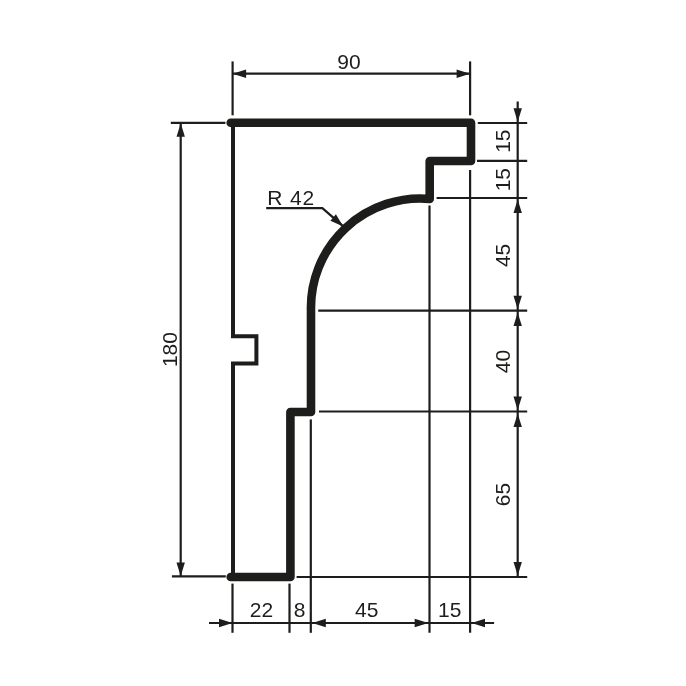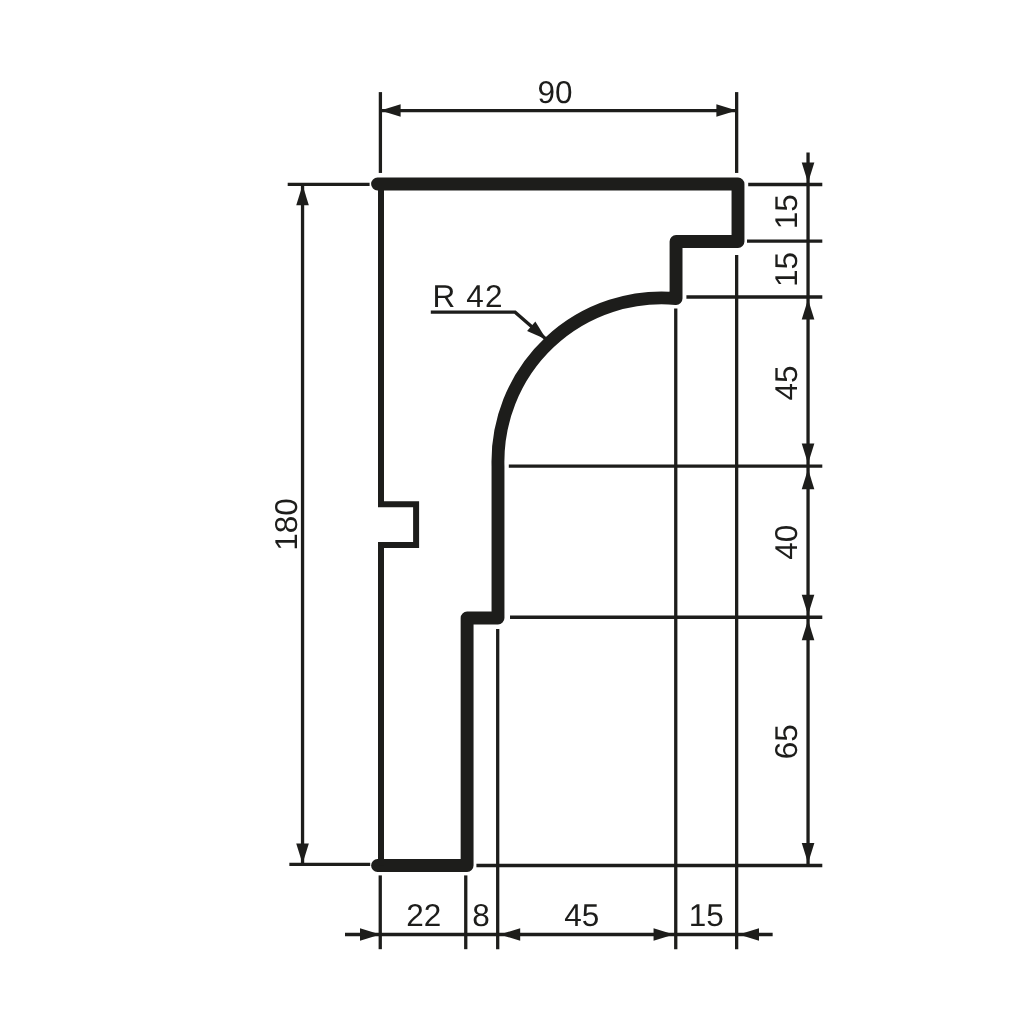--- a/index.html
+++ b/index.html
@@ -1,16 +1,16 @@
 <!DOCTYPE html>
 <html><head>
 <meta charset="utf-8">
 <style>
   html,body{margin:0;padding:0;background:#ffffff;}
-  .wrap{width:554px;height:686px;position:relative;margin-left:21px;}
+  .wrap{width:554px;height:686px;position:relative;}
   text{font-family:"Liberation Sans",sans-serif;font-size:21px;fill:#1d1d1b;}
 </style>
 </head>
 <body>
 <div class="wrap">
 <svg width="686" height="686" viewBox="0 0 686 686" xmlns="http://www.w3.org/2000/svg">
   <rect x="0" y="0" width="686" height="686" fill="#ffffff"></rect>
 
   <path d="M 230.7,122.7 L 471,122.7 L 471,161 L 429.7,161 L 429.7,199 A 109.2 109.2 0 0 0 311,310.7 L 311,412 L 290.4,412 L 290.4,577 L 230.7,577" fill="none" stroke="#1d1d1b" stroke-width="8.6" stroke-linecap="round" stroke-linejoin="round"></path>
 

